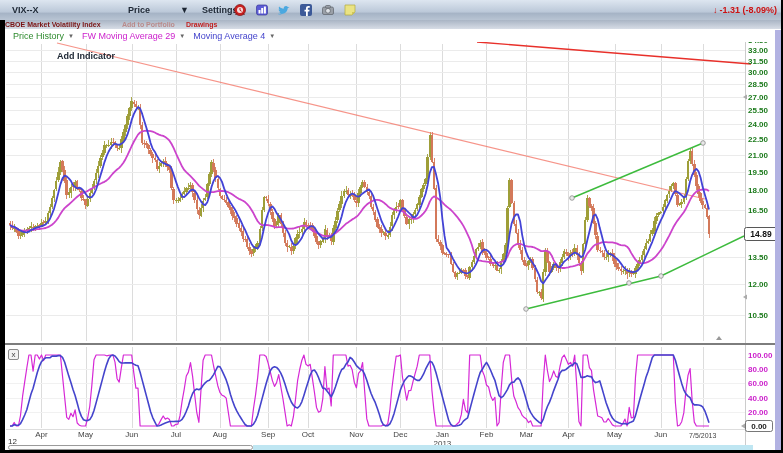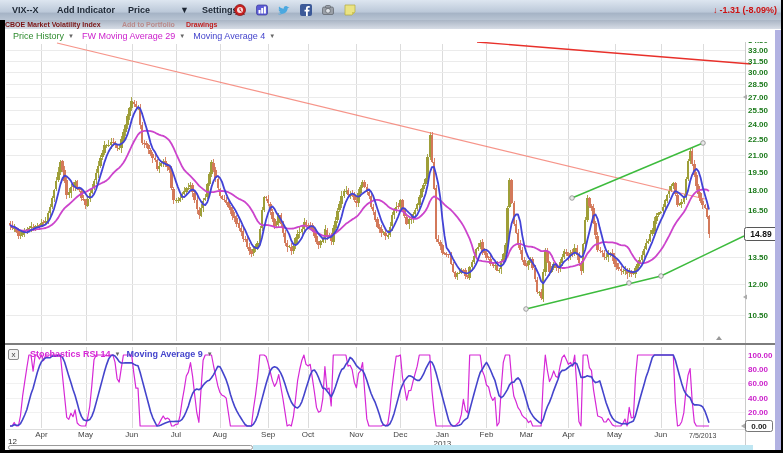--- a/index.html
+++ b/index.html
@@ -4,21 +4,21 @@
 <style>
   html,body{margin:0;padding:0;background:#fff;}
   #win{position:relative;width:783px;height:453px;background:#fff;overflow:hidden;
        font-family:"Liberation Sans",sans-serif;-webkit-font-smoothing:antialiased;}
   
   #row1{position:absolute;left:0;top:0;width:783px;height:27px;box-sizing:border-box;
         background:linear-gradient(180deg,#dde6f0 0%,#bcc9d9 45%,#a6b4c6 52%,#c9d3df 100%);
         border-bottom:1px solid #8c99ab;}
   #row1 .tb{position:absolute;top:0;height:20px;line-height:20px;font-size:9px;font-weight:600;color:#1c2633;}
   #symbol{left:12px;color:#e25a0e;font-weight:700;}
-  #addind{left:57px;} #interval{left:128px;} #intcaret{left:180px;color:#333;font-size:6px;}
+  #addind{left:57px;margin-top:46px;} #interval{left:128px;} #intcaret{left:180px;color:#333;font-size:6px;}
   #settings{left:202px;}
   #icons{position:absolute;left:233px;top:3px;display:flex;gap:8px;}
   .icon{width:14px;height:14px;position:relative;}
   #change{position:absolute;right:6px;top:0;height:20px;line-height:20px;font-size:9px;font-weight:700;color:#cc1111;margin-left:45px;}
   #change .arr{color:#cc1111;font-weight:700;margin-right:2px;}
   
   #row2{position:absolute;left:0;top:20px;width:783px;height:9px;
         background:linear-gradient(180deg,#a9b4c4,#d7dde6);}
   #row2 span{position:absolute;top:0;height:9px;line-height:9px;font-size:7px;font-weight:700;}
   #cboe{left:5px;color:#7a1414;} #addport{left:122px;color:#b98a8a;} #drawings{left:186px;color:#c21f1f;}
@@ -251,26 +251,20 @@
   <div id="row3">
     <span class="lg" style="color:#2e8b2e">Price History</span>
       <span class="caret">▼</span>
     <span class="lg" style="color:#cc22cc">FW Moving Average 29</span>
       <span class="caret">▼</span>
     <span class="lg" style="color:#4444cc">Moving Average 4</span>
       <span class="caret">▼</span>
   </div>
 
   <div id="xbtn">x</div>
-  <div id="indlabels">
-    <span style="color:#d628d6">Stochastics RSI 14</span>
-      <span class="caret">▼</span>
-    <span style="color:#4444cc;margin-left:6px">Moving Average 9</span>
-      <span class="caret">▼</span>
-  </div>
 
   <div id="slider-left"></div>
   <div id="slider-range"></div>
   <div id="vscroll"></div>
   <div id="b-left" class="b"></div>
   <div id="b-right" class="b"></div>
   <div id="b-bottom" class="b"></div>
 </div>
 
 </body></html>

